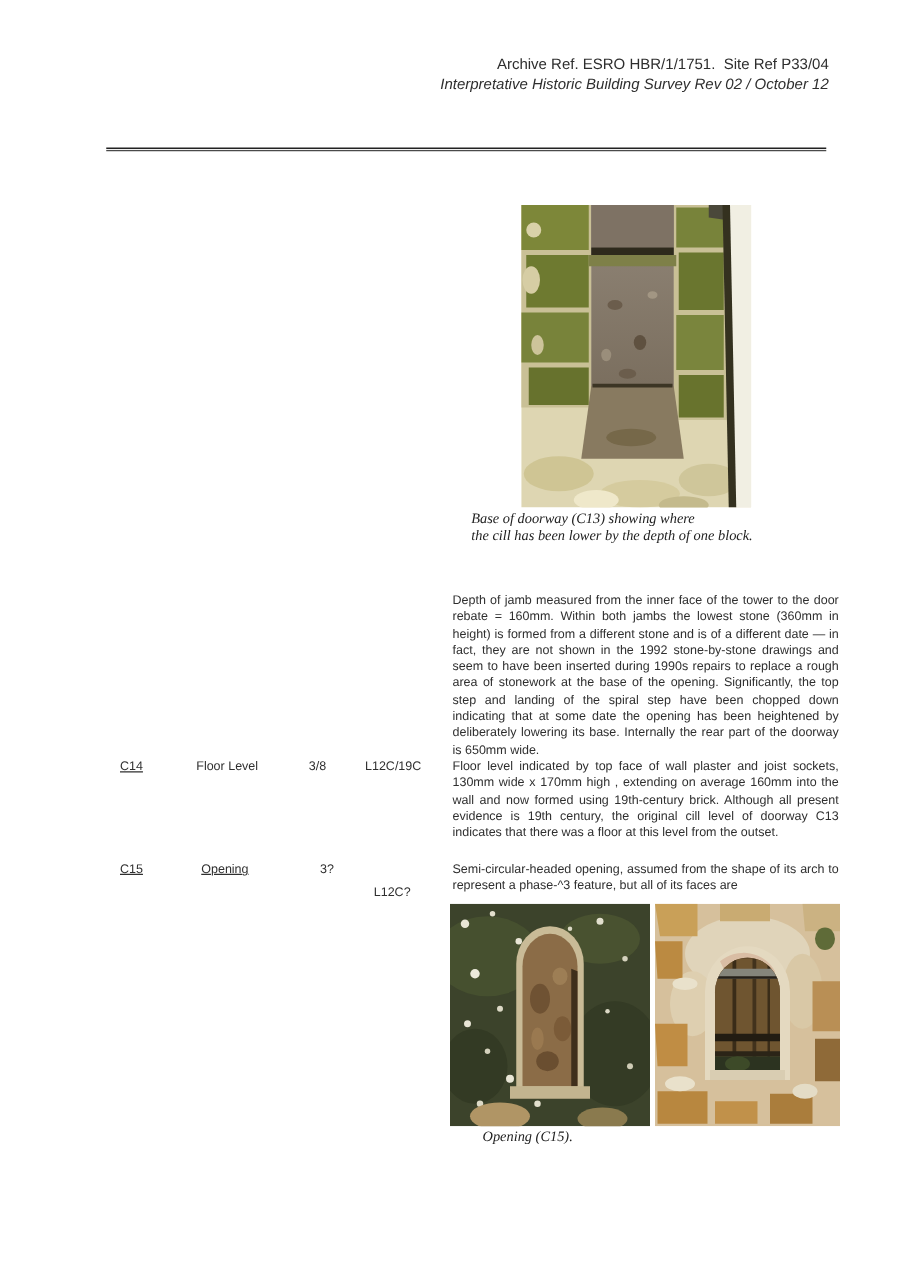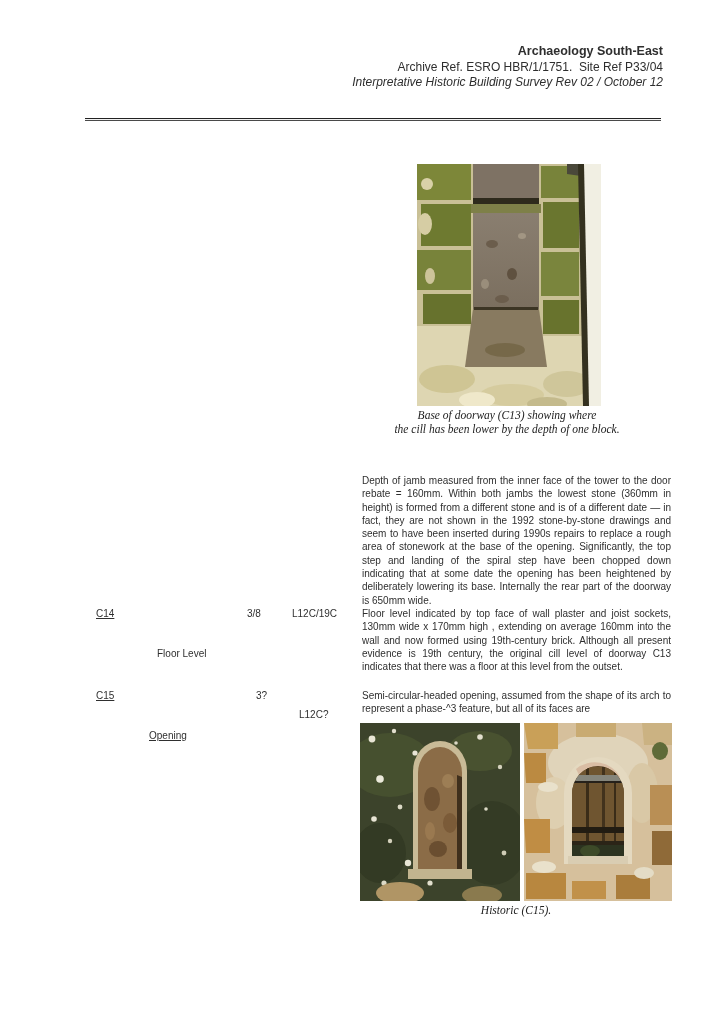--- a/index.html
+++ b/index.html
@@ -11,39 +11,38 @@
   .header{position:absolute;top:44px;right:60px;text-align:right;font-size:12px;line-height:15.5px;color:#2e2e2e;}
   .header div{white-space:pre;}
   .header .org{font-weight:bold;font-size:12.5px;}
   .header .survey{font-style:italic;}
   .rule{position:absolute;top:118px;left:85px;width:576px;height:3px;
         background:linear-gradient(#222 0 40%,#f2f2f2 40% 60%,#4a4a4a 60% 100%);}
   
   .fig{position:absolute;}
   .fig svg{display:block;}
   .figcap{position:absolute;font-family:"Liberation Serif",serif;font-style:italic;
-          font-size:11.5px;line-height:13.5px;text-align:center;color:#222;}
+          font-size:11.5px;line-height:13.5px;text-align:left;color:#222;}
   
   .cell{position:absolute;font-size:10px;line-height:13.3px;color:#2f2f2f;}
   .desc{left:362px;width:309px;text-align:justify;}
   .c-id{left:96px;text-decoration:underline;}
-  .c-feature{left:157px;margin-top:40px;}
+  .c-feature{left:157px;}
   .c-phase{left:247px;}
   .c-date{left:292px;}
   
   .footer{position:absolute;top:938px;left:30px;width:690px;text-align:center;
           font-size:15.5px;color:#2e2e2e;white-space:pre;}
 </style>
 </head>
 <body>
 
 <div class="page">
 
   <div class="header">
-    <div class="org">Archaeology South-East</div>
     <div>Archive Ref. ESRO HBR/1/1751.  Site Ref P33/04</div>
     <div class="survey">Interpretative Historic Building Survey Rev 02 / October 12</div>
   </div>
   <div class="rule"></div>
 
   <div class="fig" style="top:164px;left:417px;">
     <svg width="184" height="242" viewBox="0 0 184 242">
       <defs>
         <linearGradient id="jamb" x1="0" y1="0" x2="0" y2="1">
           <stop offset="0" stop-color="#918678"></stop>
@@ -98,21 +97,21 @@
 
   <div class="cell desc" style="top:474px;">Depth of jamb measured from the inner face of the tower to the door rebate = 160mm.  Within both jambs the lowest stone (360mm in height) is formed from a different stone and is of a different date — in fact, they are not shown in the 1992 stone-by-stone drawings and seem to have been inserted during 1990s repairs to replace a rough area of stonework at the base of the opening.  Significantly, the top step and landing of the spiral step have been chopped down indicating that at some date the opening has been heightened by deliberately lowering its base.  Internally the rear part of the doorway is 650mm wide.</div>
 
   <div class="cell c-id" style="top:607px;">C14</div>
   <div class="cell c-feature" style="top:607px;">Floor Level</div>
   <div class="cell c-phase" style="top:607px;">3/8</div>
   <div class="cell c-date" style="top:607px;">L12C/19C</div>
   <div class="cell desc" style="top:607px;">Floor level indicated by top face of wall plaster and joist sockets, 130mm wide x 170mm high , extending on average 160mm into the wall and now formed using 19th-century brick.  Although all present evidence is 19th century, the original cill level of doorway C13 indicates that there was a floor at this level from the outset.</div>
 
   <div class="cell c-id" style="top:689px;">C15</div>
-  <div class="cell c-feature" style="top:689px;left:149px;text-decoration:underline;">Opening</div>
+  <div class="cell c-feature" style="top:689px;left:161px;text-decoration:underline;">Opening</div>
   <div class="cell c-phase" style="top:689px;left:256px;">3?</div>
   <div class="cell c-date" style="top:708px;left:299px;">L12C?</div>
   <div class="cell desc" style="top:689px;">Semi-circular-headed opening, assumed from the shape of its arch to represent a phase-^3 feature, but all of its faces are</div>
 
   <div class="fig" style="top:723px;left:360px;">
     <svg width="160" height="178" viewBox="0 0 160 178">
       <rect width="160" height="178" fill="#3c432b"></rect>
       <ellipse cx="30" cy="42" rx="42" ry="32" fill="#46502f"></ellipse>
       <ellipse cx="132" cy="120" rx="36" ry="42" fill="#343b25"></ellipse>
       <ellipse cx="120" cy="28" rx="32" ry="20" fill="#495230"></ellipse>
@@ -190,17 +189,17 @@
         <rect x="46" y="104" width="56" height="6" fill="#221c12"></rect>
         <rect x="46" y="118" width="56" height="4" fill="#2b2417"></rect>
         <rect x="46" y="122" width="56" height="12" fill="#2c3320"></rect>
         <ellipse cx="66" cy="128" rx="10" ry="6" fill="#3d4a28"></ellipse>
       </g>
       <rect x="44" y="133" width="60" height="8" fill="#d9cdb2"></rect>
     </svg>
   </div>
 
   <div class="figcap" style="top:904px;left:386px;width:260px;">
-    <div>Historic (C15).</div>
+    <div>Opening (C15).</div>
   </div>
 
 
 </div>
 
 </body></html>

